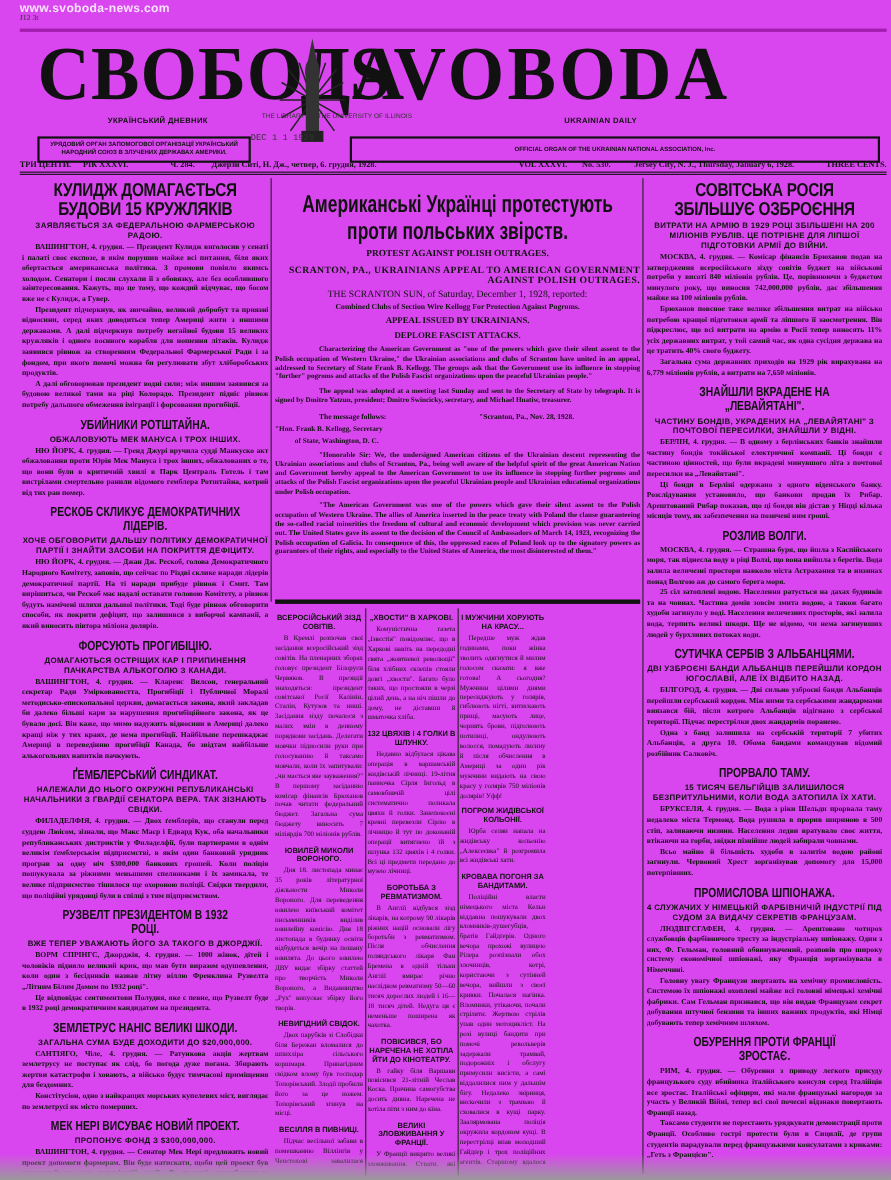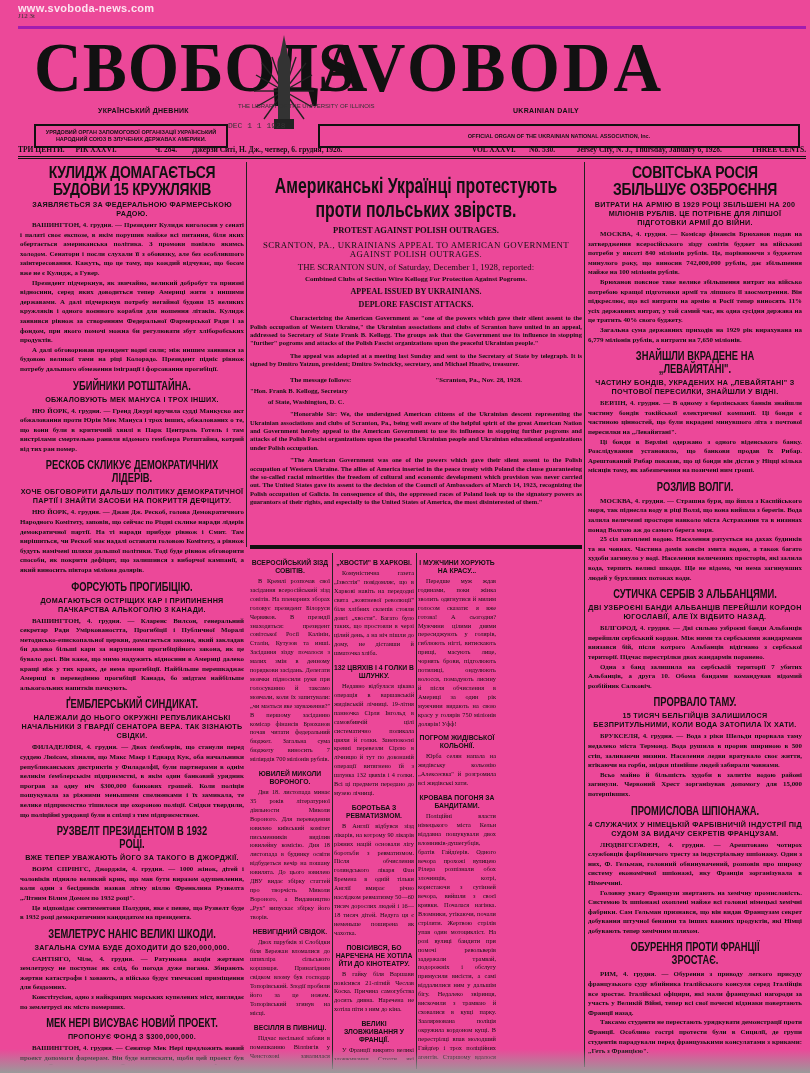--- a/index.html
+++ b/index.html
@@ -1,17 +1,17 @@
 <!DOCTYPE html>
 <html><head>
 <meta charset="utf-8">
 <style>
   html,body{margin:0;padding:0;}
   body{width:810px;height:1073px;overflow:hidden;background:#e9e9e9;color:#111;font-family:"Liberation Serif",serif;}
-  .page{position:relative;width:810px;height:1073px;background:#ec4899;overflow:hidden;}
+  .page{position:relative;width:810px;height:1073px;background:#d946ef;overflow:hidden;}
   .wm{position:absolute;left:18px;top:2px;font:bold 11px "Liberation Sans",sans-serif;color:#fff;opacity:.85;letter-spacing:.3px;}
   .corner{position:absolute;left:18px;top:12px;font-size:7px;color:#333;text-align:right;}
   .mast{position:absolute;left:18px;top:26px;width:788px;height:116px;border-top:3px solid #a21caf;}
   .mast-title{position:absolute;top:6px;font-family:"Liberation Serif",serif;font-weight:bold;font-size:66px;line-height:66px;letter-spacing:1px;transform:scaleY(1.05);}
   .mast-title.ua{left:16px;}
   .mast-title.en{left:300px;letter-spacing:3px;}
   .mast-sub{position:absolute;top:78px;font:bold 7px "Liberation Sans",sans-serif;letter-spacing:.3px;}
   .emblem{position:absolute;left:236px;top:2px;width:60px;height:100px;}
   .library{position:absolute;left:220px;top:74px;font:6px "Liberation Sans",sans-serif;color:#333;}
   .stamp{position:absolute;left:210px;top:92px;font:8px "Liberation Mono",monospace;color:#333;}
@@ -24,21 +24,21 @@
   .col1{left:20px;width:224px;}
   .col2{left:250px;width:332px;}
   .col3{left:588px;width:214px;}
   .vrule{position:absolute;top:162px;width:1px;background:#222;}
   h1.head{font-family:"Liberation Sans",sans-serif;font-weight:bold;font-size:17px;line-height:17px;text-align:center;margin:4px 0 2px;transform:scaleX(.82);letter-spacing:-.3px;}
   h2.head{font-family:"Liberation Sans",sans-serif;font-weight:bold;font-size:12px;line-height:13px;text-align:center;margin:6px 0 2px;transform:scaleX(.78);}
   h3.sub{font-family:"Liberation Sans",sans-serif;font-weight:bold;font-size:7.2px;line-height:9px;text-align:center;margin:1px 0 2px;letter-spacing:.3px;}
   p.body{margin:0;text-indent:12px;text-align:justify;font-size:6.9px;line-height:9.6px;font-weight:bold;}
   .big-head{font-family:"Liberation Sans",sans-serif;font-weight:bold;font-size:22px;line-height:24px;text-align:center;transform:scaleX(.72);margin:2px -40px 0;}
   .en-sub{font-weight:bold;font-size:8.5px;text-align:center;margin:3px 0;}
-  .en-h{font-weight:normal;font-size:8.8px;text-align:center;line-height:9.6px;margin:5px 0 2px;letter-spacing:.4px;}
+  .en-h{font-weight:bold;font-size:8.8px;text-align:right;line-height:9.6px;margin:5px 0 2px;letter-spacing:.4px;}
   .en-c{text-align:center;font-size:8px;margin:2px 0;}
   .en-c.b{font-weight:bold;}
   .en-p{font-size:6.5px;line-height:8.4px;text-align:justify;text-indent:40px;margin:4px 0 0;font-weight:bold;}
   .en-row{display:flex;justify-content:space-between;font-size:6.8px;font-weight:bold;margin:6px 0 0;}
   .addr{font-size:6.6px;line-height:8.5px;font-weight:bold;margin:2px 0 0;}
   .grid4{position:absolute;top:545px;left:250px;width:332px;height:520px;border-top:4px solid #111;}
   .sc{position:absolute;top:6px;font-size:6.3px;line-height:8.9px;}
   .sc1{left:0;width:80px;}
   .sc2{left:84px;width:80px;}
   .sc3{left:168px;width:78px;}

